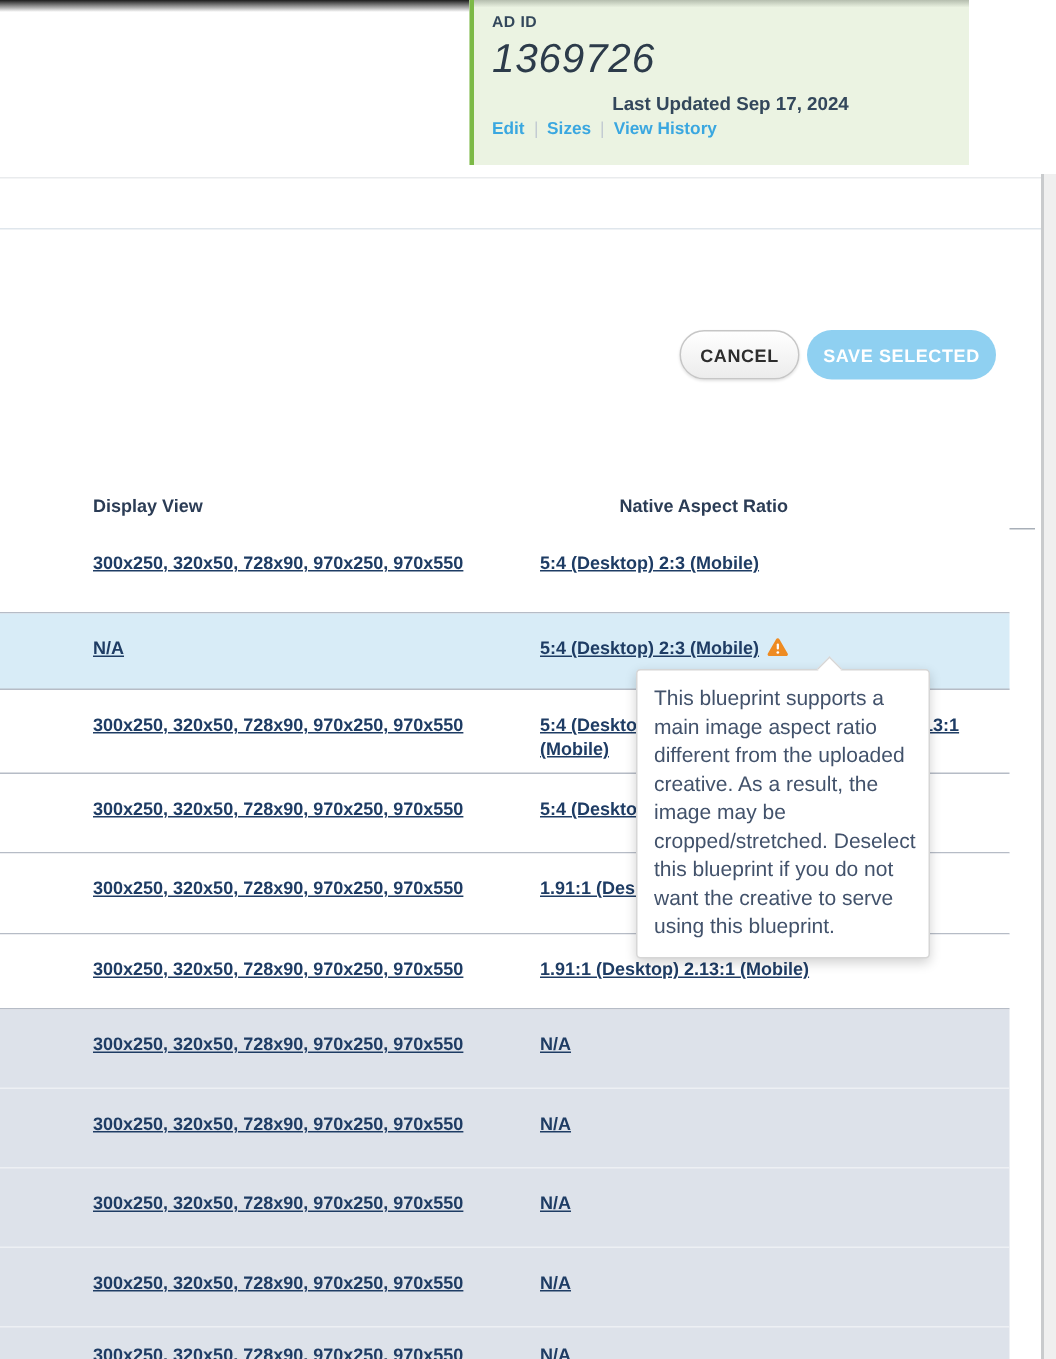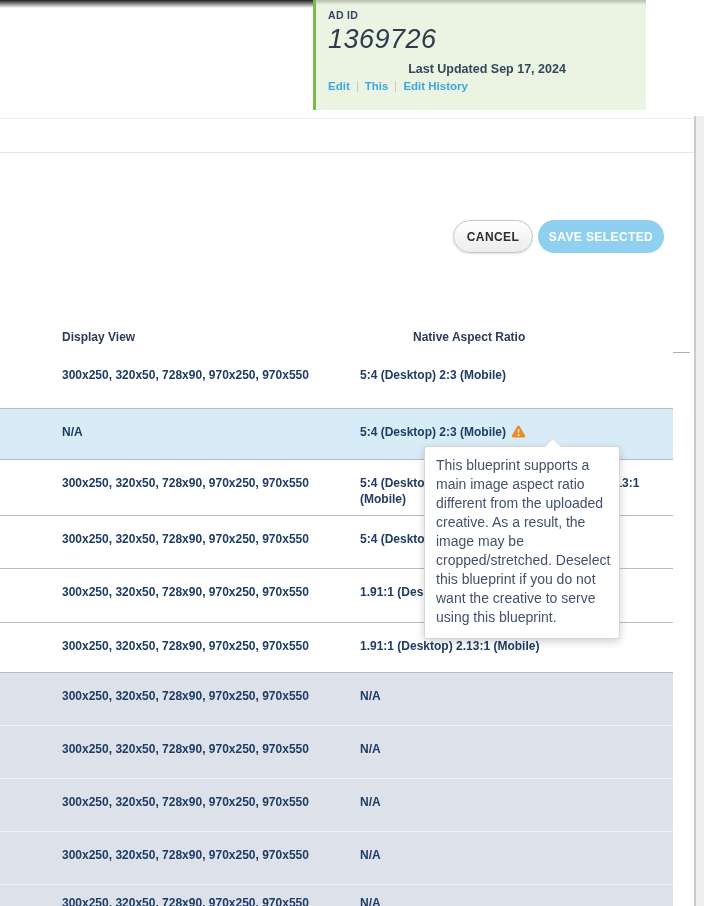--- a/index.html
+++ b/index.html
@@ -36,21 +36,21 @@
   
   .thead{position:absolute;left:0;top:330px;width:673px;height:22px;}
   .th{position:absolute;top:0;font-size:12px;font-weight:700;color:#2b3c55;}
   .th-sizes{left:62px;}
   .th-ratio{left:372px;padding-left:41px;}
   .thead-border{position:absolute;left:0;top:352px;width:690px;height:1px;background:#a8afb8;}
   .rows{position:absolute;left:0;top:352px;width:673px;}
   .row{position:absolute;left:0;width:673px;border-bottom:1px solid #b6bcc6;background:#fff;}
   .row.selected{background:#d8ecf7;}
   .row.muted{background:#dde2ea;border-bottom:1px solid #edf0f4;}
-  .row .cell{position:absolute;top:15px;font-size:12px;font-weight:700;color:#1e3c64;line-height:16px;}
+  .row .cell{position:absolute;top:15px;font-size:12px;font-weight:700;color:#1e3c64;line-height:16px;text-decoration:underline;}
   .cell.c1{left:62px;width:300px;}
   .cell.c2{left:360px;width:300px;}
   .warn-icon{display:inline-block;vertical-align:-2px;margin-left:5px;cursor:pointer;}
   
   .tooltip{position:absolute;left:424px;top:446px;width:196px;background:#ffffff;
     border:1px solid #d6d6d6;border-radius:3px;box-shadow:0 3px 8px rgba(0,0,0,.18);
     padding:9px 8px 11px 11px;z-index:30;}
   .tooltip-text{font-size:14px;line-height:19px;color:#42526b;white-space:pre-line;}
   .tooltip-arrow{position:absolute;left:122px;top:-7px;width:12px;height:12px;background:#fff;
     border-left:1px solid #d6d6d6;border-top:1px solid #d6d6d6;transform:rotate(45deg);}
@@ -64,23 +64,23 @@
   <div class="top-shade-left"></div>
 
   <div class="ad-panel">
     <div class="top-shade"></div>
     <div class="ad-id-label">AD ID</div>
     <div class="ad-id-value">1369726</div>
     <div class="last-updated">Last Updated Sep 17, 2024</div>
     <div class="link-row">
       <a>Edit</a>
       <span class="pipe"></span>
-      <a>This</a>
+      <a>Sizes</a>
       <span class="pipe"></span>
-      <a>Edit History</a>
+      <a>View History</a>
     </div>
   </div>
 
   <div class="hr1"></div>
   <div class="hr2"></div>
   <div class="page-right-strip"></div>
   <div class="page-right-border"></div>
 
   <div class="btn btn-save">SAVE SELECTED</div>
   <div class="btn btn-cancel">CANCEL</div>

